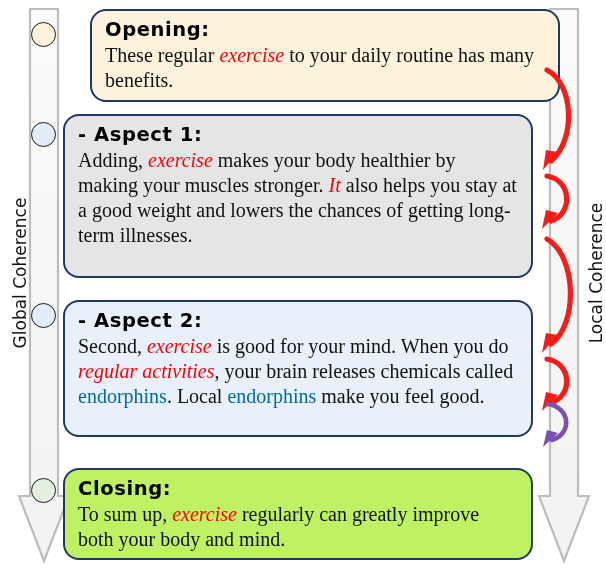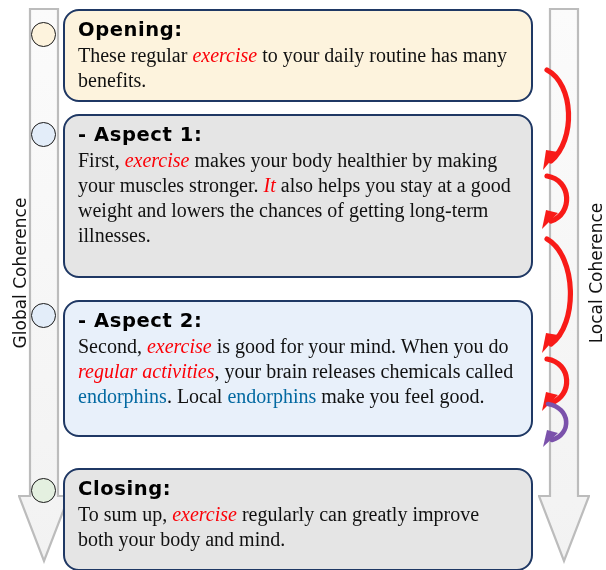--- a/index.html
+++ b/index.html
@@ -156,41 +156,41 @@
       <path d="M 9 359 C 34 363, 35 396, 13 403" fill="none" stroke="#f81b18" stroke-width="5.2" stroke-linecap="round"></path>
       <path d="M 4 411 L 20 395 L 8 392 Z" fill="#f81b18"></path>
     </g>
 
     <g>
       <path d="M 10 404 C 33 408, 34 434, 14 440" fill="none" stroke="#7b52ab" stroke-width="4.6" stroke-linecap="round"></path>
       <path d="M 5 447 L 20 433 L 9 430 Z" fill="#7b52ab"></path>
     </g>
   </svg>
 
-  <div class="box" id="box-opening" style="top:9px; height:93px; background:#fdf3dd;">
+  <div class="box" id="box-opening" style="top:9px; height:93px; background:#fdf3dd;margin-left:27px;">
     <div class="box-title">Opening:</div>
     <div class="box-body">
       <span>These regular </span><span class="kw-red">exercise</span><span> to your daily routine has many benefits.</span>
     </div>
   </div>
 
   <div class="box" id="box-aspect-1" style="top:114px; height:164px; background:#e5e5e5;">
     <div class="box-title">- Aspect 1:</div>
     <div class="box-body">
-      <span>First, </span><span class="kw-red">exercise</span><span> makes your body healthier by making your muscles stronger. </span><span class="kw-red">It</span><span> also helps you stay at a good weight and lowers the chances of getting long-term illnesses.</span>
+      <span>Adding, </span><span class="kw-red">exercise</span><span> makes your body healthier by making your muscles stronger. </span><span class="kw-red">It</span><span> also helps you stay at a good weight and lowers the chances of getting long-term illnesses.</span>
     </div>
   </div>
 
   <div class="box" id="box-aspect-2" style="top:300px; height:137px; background:#e8f0fa;">
     <div class="box-title">- Aspect 2:</div>
     <div class="box-body">
       <span>Second, </span><span class="kw-red">exercise</span><span> is good for your mind. When you do </span><span class="kw-red">regular activities</span><span>, your brain releases chemicals called </span><span class="kw-purple">endorphins</span><span>. Local </span><span class="kw-purple">endorphins</span><span> make you feel good.</span>
     </div>
   </div>
 
-  <div class="box" id="box-closing" style="top:468px; height:103px; background:#e5e5e5;">
+  <div class="box" id="box-closing" style="top:468px; height:92px; background:#bef264;">
     <div class="box-title">Closing:</div>
     <div class="box-body">
       <span>To sum up, </span><span class="kw-red">exercise</span><span> regularly can greatly improve both your body and mind.</span>
     </div>
   </div>
 
 </div>
 
 </body></html>

